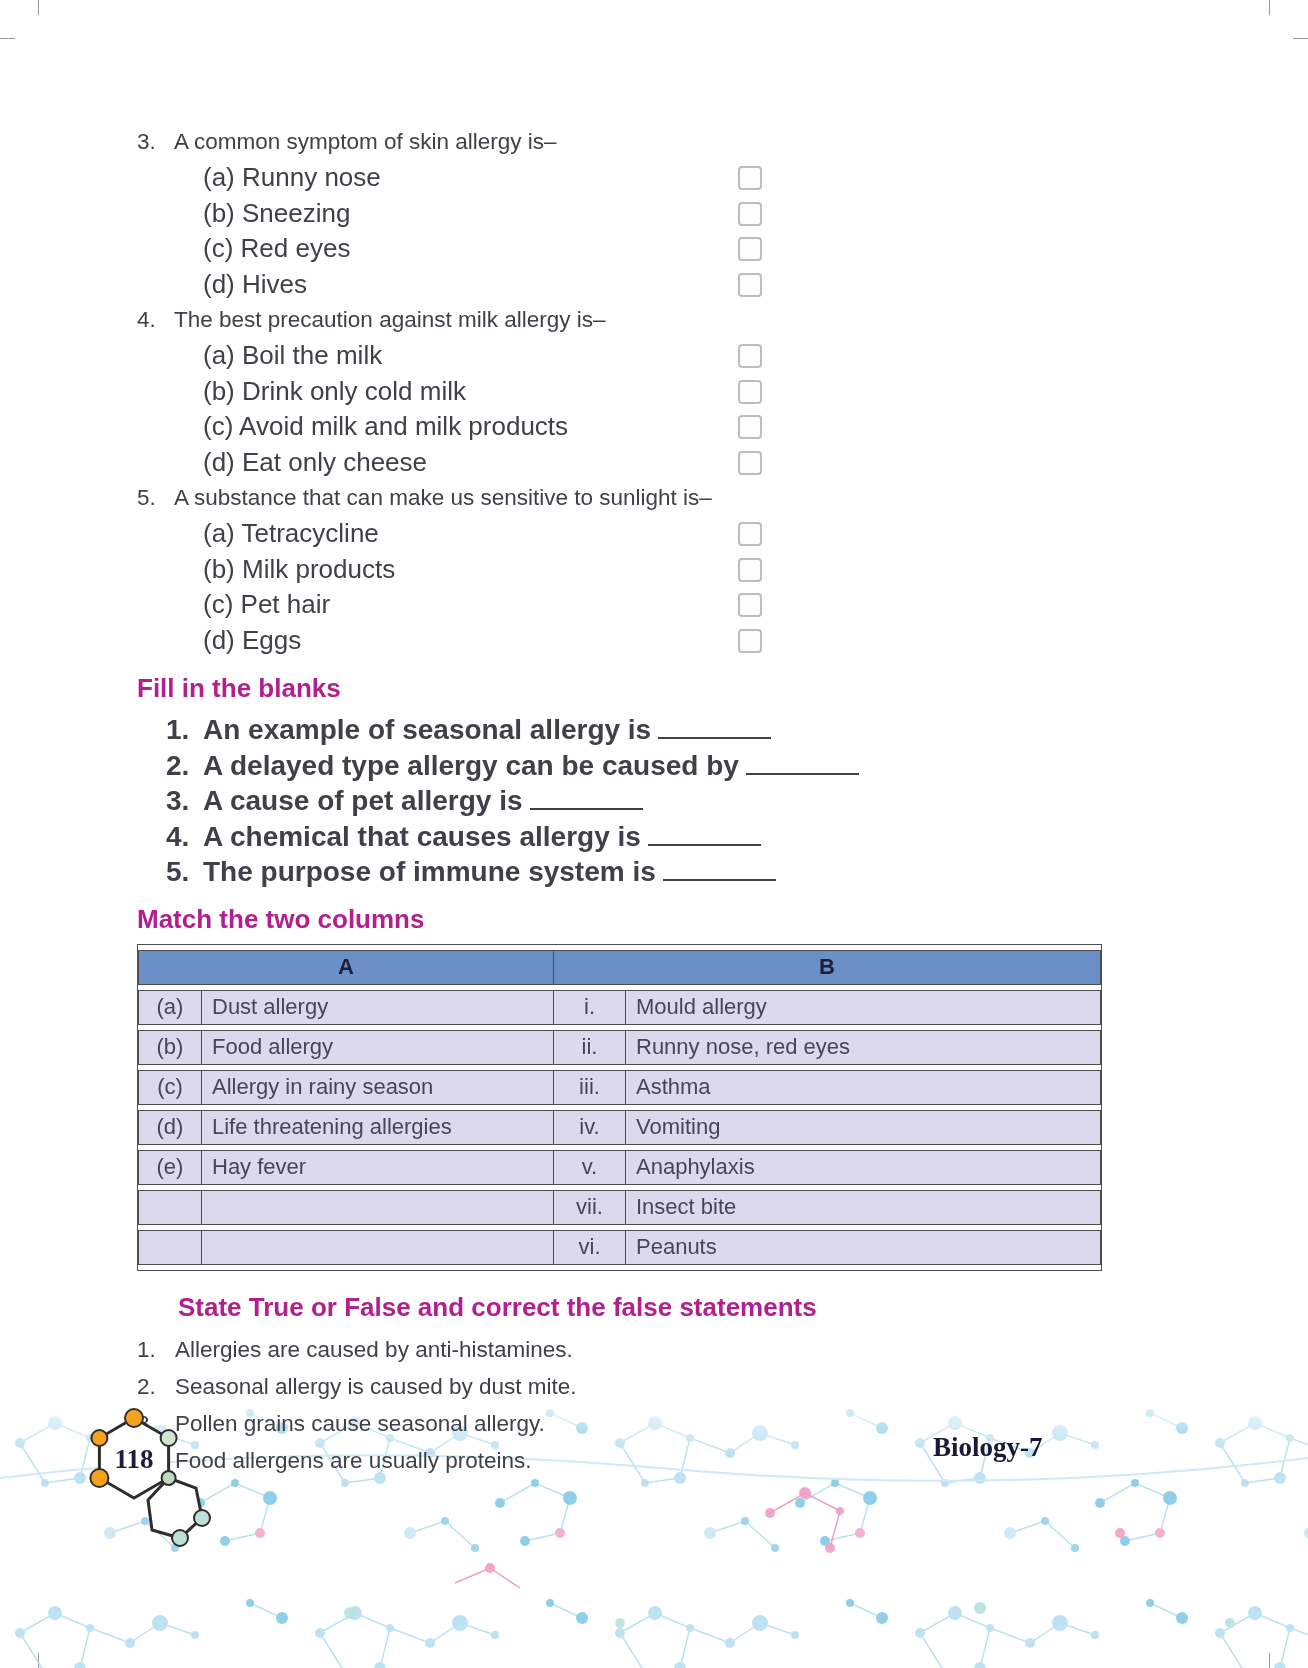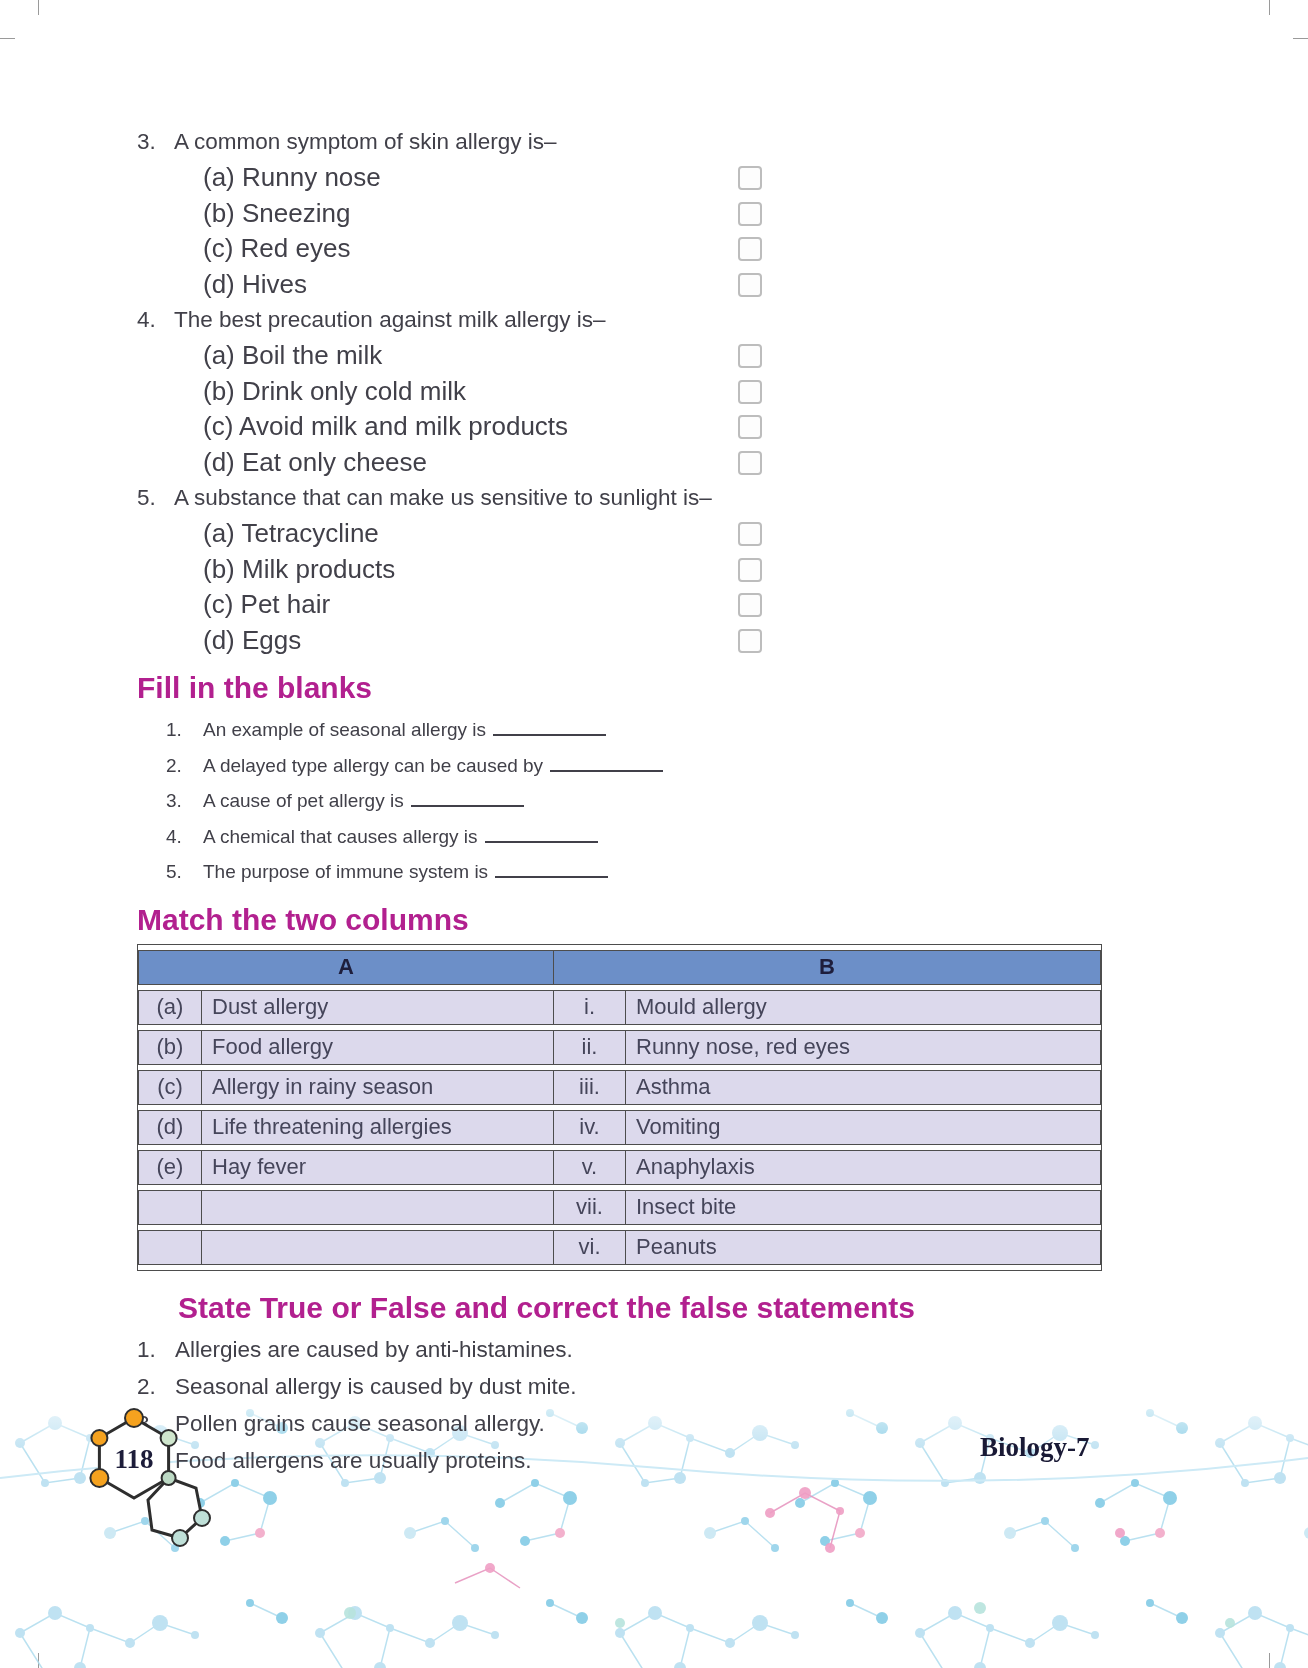--- a/index.html
+++ b/index.html
@@ -19,25 +19,25 @@
 
   
   .mcq-q-line { display: flex; align-items: center; height: 36px; font-size: 22.5px; }
   .q-num { width: 37px; flex: none; }
   .mcq-option { position: relative; height: 35.5px; display: flex; align-items: center;
                 padding-left: 66px; font-size: 26px; }
   .checkbox { position: absolute; left: 601px; top: 6px; width: 20px; height: 20px;
               border: 2px solid #bdbdbd; border-radius: 4px; background: #fdfdfd; }
 
   
-  .section-heading { font-size: 30px; font-weight: bold; color: #b2208f;
+  .section-heading { font-size: 26px; font-weight: bold; color: #b2208f;
                      margin: 15px 0 9px 0; height: 30px; display: flex; align-items: center; }
 
   
-  .fib-row { padding-left: 29px; height: 35.5px; line-height: 35.5px; font-size: 19px; white-space: nowrap; }
+  .fib-row { padding-left: 29px; height: 35.5px; line-height: 35.5px; font-size: 28px; white-space: nowrap; font-weight: bold; }
   .fib-num { display: inline-block; width: 37px; }
   .blank { display: inline-block; width: 113px; height: 2px; background: #414049;
            vertical-align: baseline; margin-left: 7px; }
 
   
   .match-wrap { width: 963px; border: 1px solid #4d4d4d; margin-top: 6px; background: #ffffff; }
   table.match { width: 100%; border-collapse: separate; border-spacing: 0 5px; font-size: 22px; }
   table.match th { background: #6c8fc8; border: 1px solid #4d4d4d; height: 31px;
                    font-weight: bold; color: #1e1e3c; font-size: 22px; }
   table.match td { background: #dcd9ec; border: 1px solid #4d4d4d; height: 29px;
@@ -45,21 +45,21 @@
   table.match th + th, table.match td + td { border-left: none; }
   td.lab { text-align: center; padding: 2px 4px; }
 
   
   .tf-row { display: flex; align-items: center; height: 37px; font-size: 22.5px; }
   .tf-num { width: 38px; flex: none; }
 
   
   .footer-band { position: absolute; left: 0; bottom: 0; width: 1308px; height: 285px; pointer-events: none; }
   .book-label { position: absolute; left: 933px; top: 1432px; font-family: "Liberation Serif", "DejaVu Serif", serif;
-                font-weight: bold; font-size: 27px; color: #191935; margin-left: 47px; }
+                font-weight: bold; font-size: 27px; color: #191935; }
   .logo { position: absolute; left: 72px; top: 1396px; }
   .logo-num { font-family: "Liberation Serif", "DejaVu Serif", serif; font-weight: bold;
               font-size: 27px; fill: #1d1d3a; }
 </style>
 </head>
 <body>
 
 <div class="crop" style="left:38px; top:0; width:1px; height:15px;"></div>
 <div class="crop" style="left:0; top:38px; width:15px; height:1px;"></div>
 <div class="crop" style="left:1269px; top:0; width:1px; height:15px;"></div>

